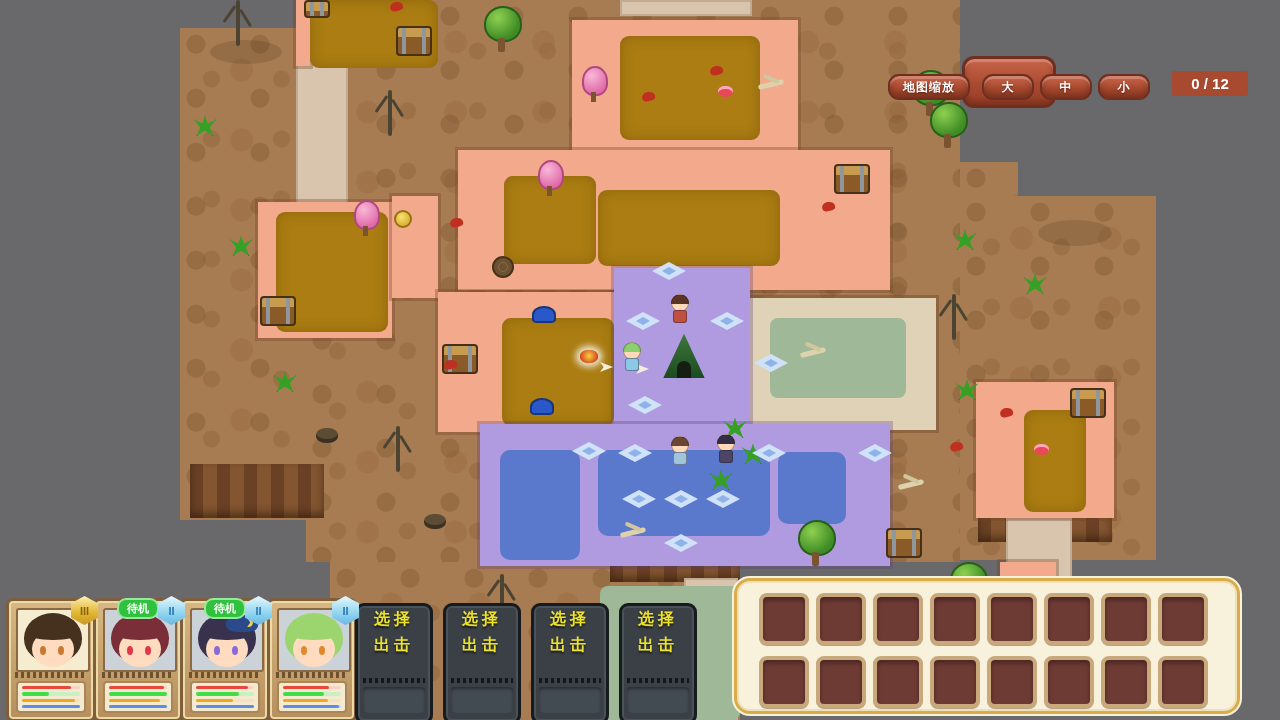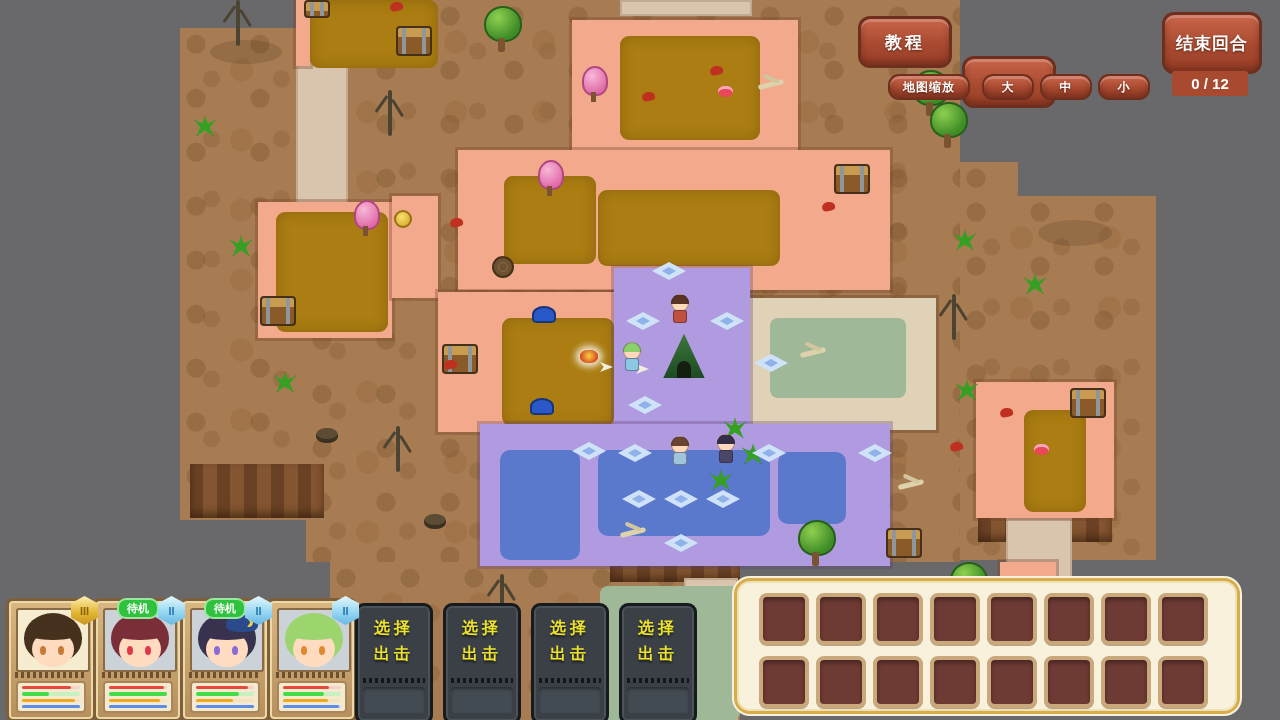--- a/index.html
+++ b/index.html
@@ -103,21 +103,21 @@
   .standby:empty{display:none;}
   .badge{position:absolute;right:-5px;top:-5px;width:27px;height:29px;display:flex;align-items:center;justify-content:center;
      clip-path:polygon(50% 0,100% 25%,100% 75%,50% 100%,0 75%,0 25%);font-size:11px;font-weight:bold;z-index:3;}
   .badge-gold{background:linear-gradient(#fdf0b0,#e0b430 60%,#c89820);color:#8a6400;}
   .badge-blue{background:linear-gradient(#e4f8fd,#90d4f0 60%,#68b8e4);color:#2878b0;}
   
   .dcard{position:absolute;top:603px;width:72px;height:115px;background:#3a4046;border:3px solid #171b1e;
      border-radius:9px;cursor:pointer;box-shadow:inset 0 0 0 2px #4a525a;}
   .dline{display:block;text-align:center;color:#ece22c;font-size:16px;font-weight:bold;letter-spacing:4px;
      line-height:26px;text-shadow:0 2px 2px rgba(0,0,0,.6);}
-  .dtext{padding-top:9px;}
+  .dtext{}
   .d-dots{position:absolute;left:5px;top:72px;width:62px;height:5px;
      background:repeating-linear-gradient(90deg,#14171a 0 3px,transparent 3px 6px);}
   .d-slot{position:absolute;left:5px;top:81px;width:62px;height:26px;background:#434b52;border-radius:4px;
      box-shadow:inset 0 2px 3px rgba(0,0,0,.4);}
   
   #inventory{position:absolute;left:734px;top:578px;width:506px;height:136px;background:#f8f2dd;
      border:3px solid #d8ac48;border-radius:16px;box-shadow:0 0 0 2px #f8f2dd, inset 0 0 0 2px #eee0b8;
      box-sizing:border-box;display:grid;grid-template-columns:repeat(8,50px);grid-auto-rows:52px;
      gap:11px 7px;padding:12px 0 0 22px;}
   .slot{width:50px;height:52px;background:#6e3a34;border:4px solid #c9a87c;border-radius:8px;box-sizing:border-box;
@@ -231,23 +231,21 @@
       <div class="obj o-snow" style="left: 754px; top: 354px;"></div>
       <div class="obj o-arrow" style="left: 600px; top: 362px;"></div>
       <div class="obj o-arrow" style="left: 636px; top: 364px;"></div>
       <div class="obj o-tent" style="left: 662px; top: 332px;"></div>
       <div class="obj o-char" style="left: 670px; top: 294px; --hair: #5a3424; --cloth: #c05040;"></div>
       <div class="obj o-char" style="left: 622px; top: 342px; --hair: #8cd06c; --cloth: #8cc8e4;"></div>
       <div class="obj o-char" style="left: 670px; top: 436px; --hair: #6a4632; --cloth: #a0c4dc;"></div>
       <div class="obj o-char" style="left: 716px; top: 434px; --hair: #342e46; --cloth: #4c4666;"></div>
     </div>
 
-  <div class="wood-btn" style="left:858px;top:16px;width:88px;height:46px;">教程</div>
   <div class="wood-btn" style="left:962px;top:16px;width:88px;height:46px;margin-top:40px;">任务</div>
-  <div class="wood-btn" style="left:1162px;top:12px;width:94px;height:56px;letter-spacing:1px;">结束回合</div>
   <div id="turn-counter">0 / 12</div>
   <div class="wood-btn wood-pill" style="left:888px;top:74px;width:78px;height:22px;">地图缩放</div>
   <div class="wood-btn wood-pill" style="left:982px;top:74px;width:48px;height:22px;">大</div>
   <div class="wood-btn wood-pill" style="left:1040px;top:74px;width:48px;height:22px;">中</div>
   <div class="wood-btn wood-pill" style="left:1098px;top:74px;width:48px;height:22px;">小</div>
 
   <div class="pcard" style="left:6px;">
 
     <div class="badge badge-gold">III</div>
     <div class="portrait" style="--pbg: #f6eccf; --hair: #46311f; --skin: #ffdcc0; --eye: #c87a32;">

